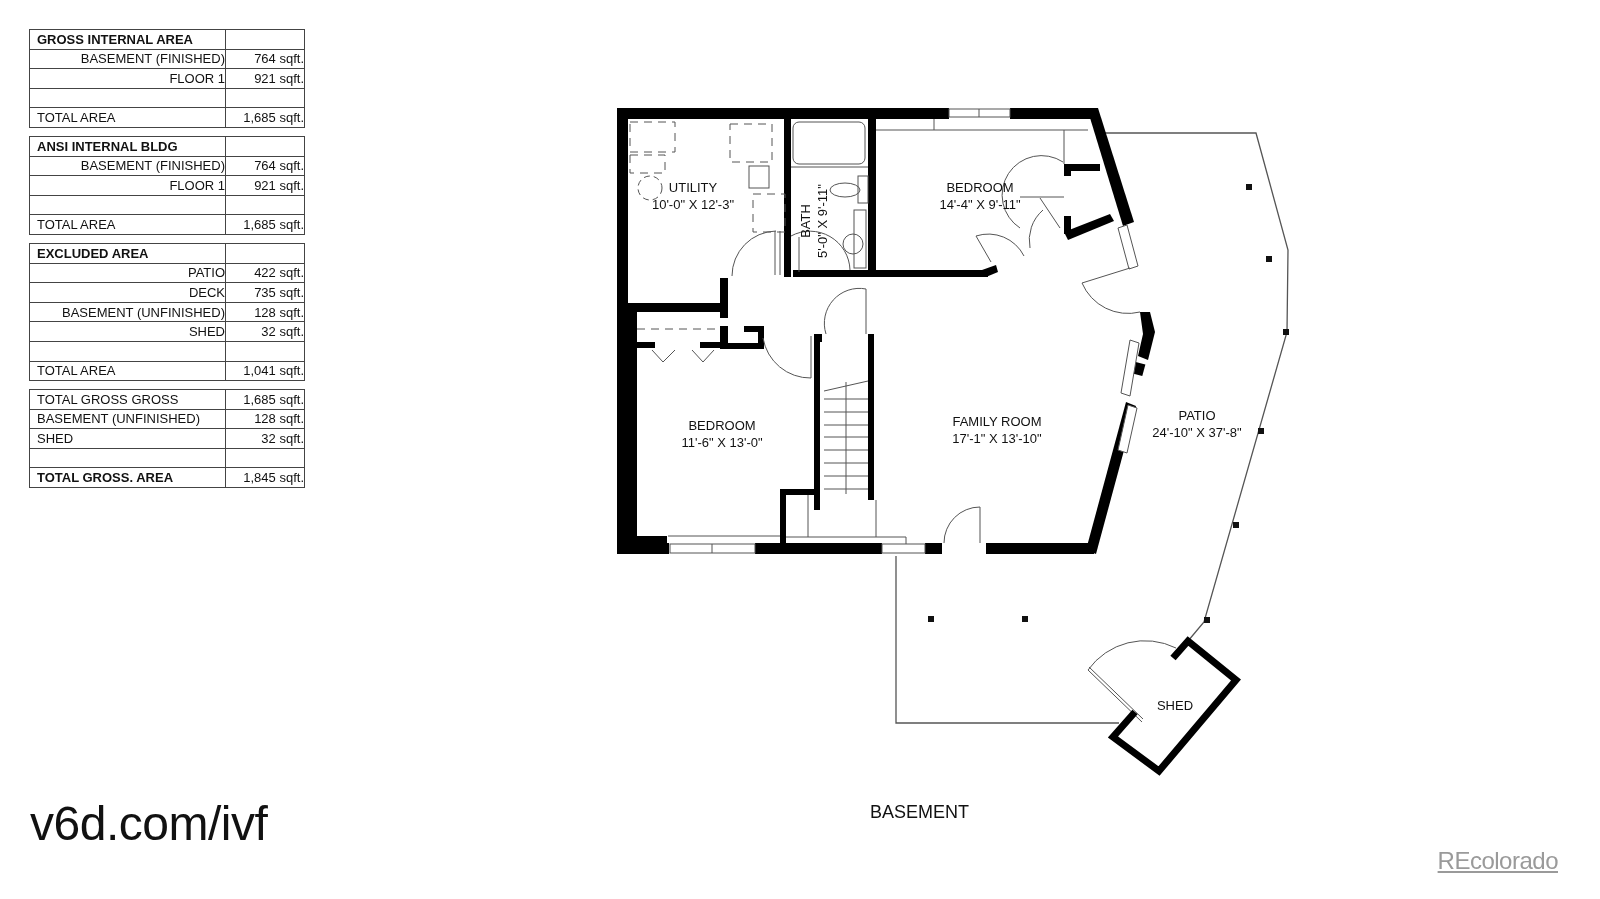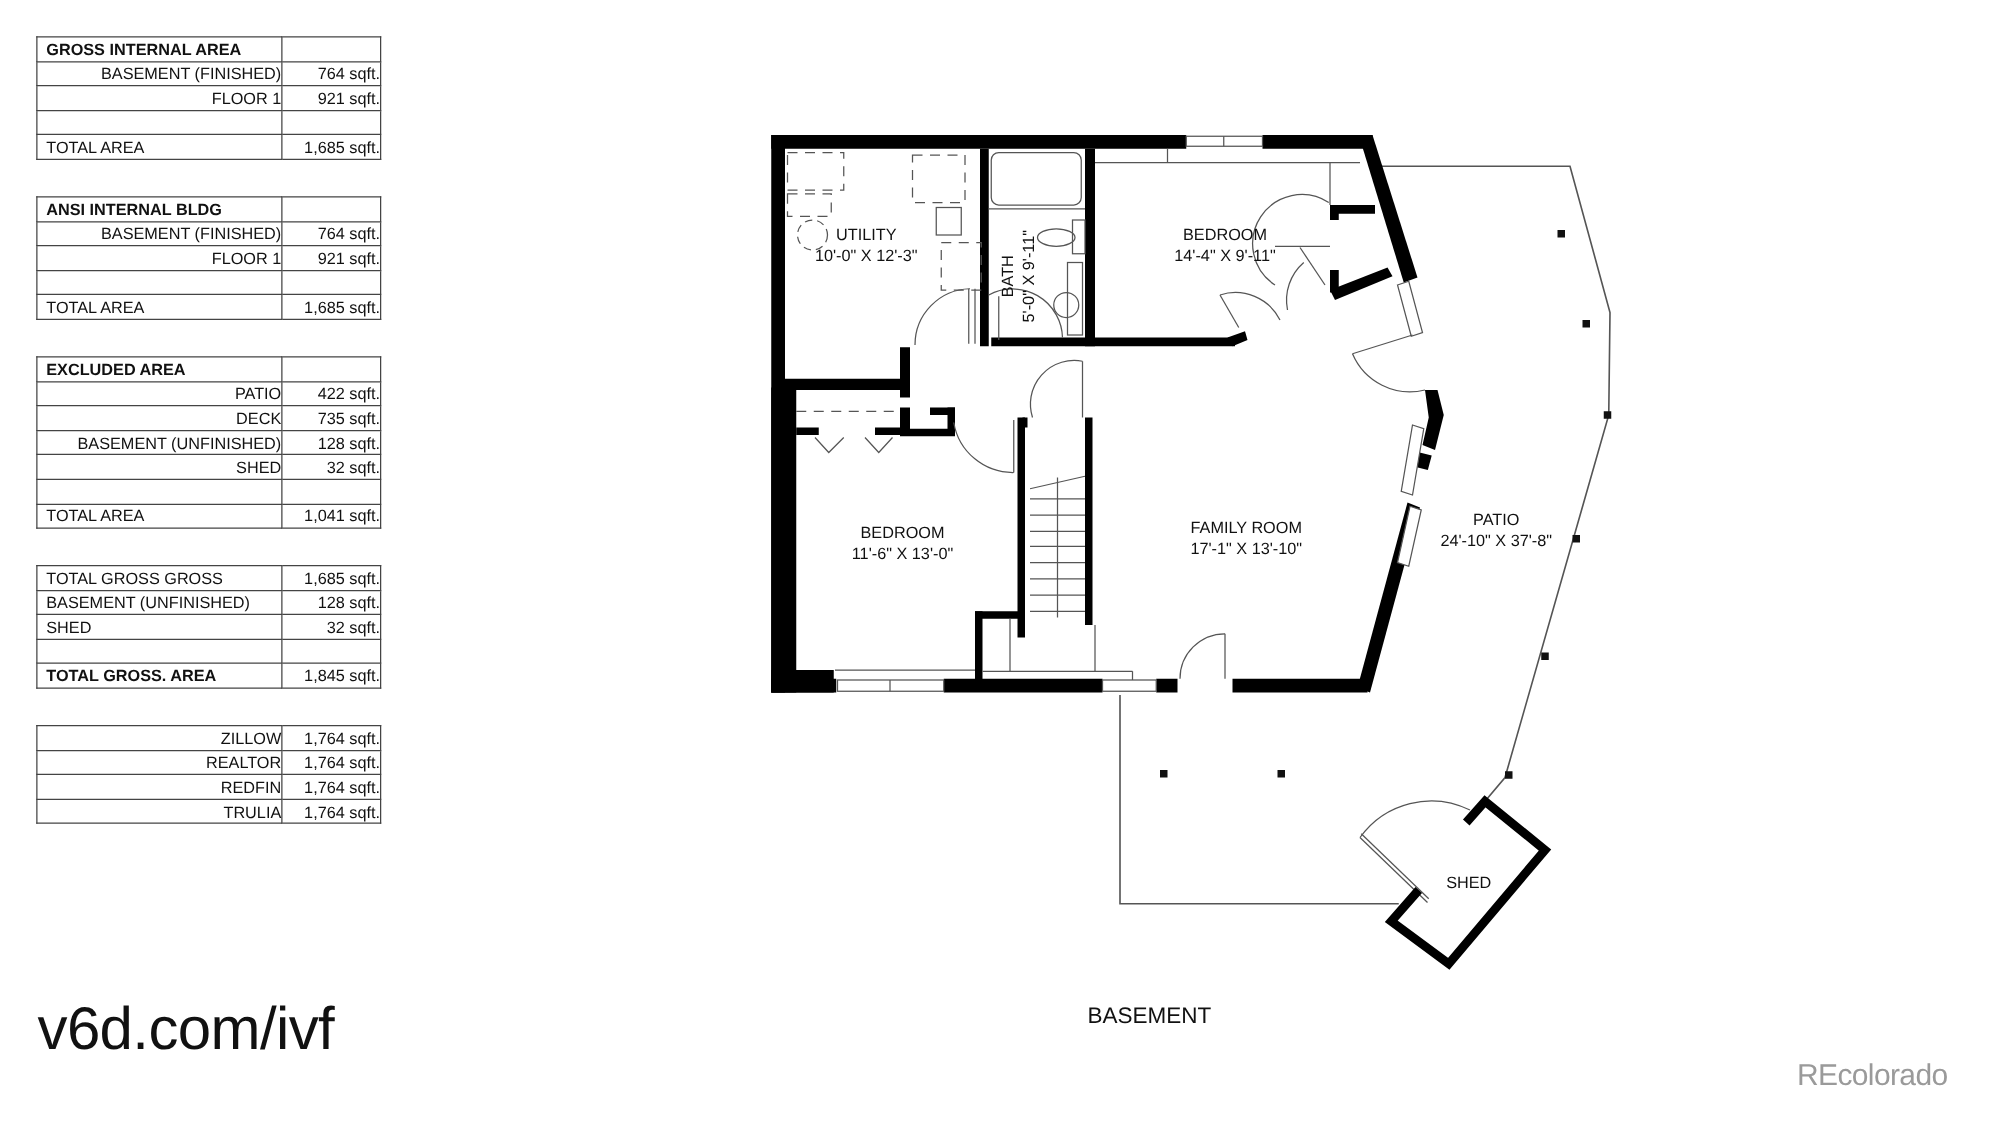--- a/index.html
+++ b/index.html
@@ -1,31 +1,31 @@
 <!DOCTYPE html>
 <html><head>
 <meta charset="utf-8">
 <style>
   * { box-sizing: border-box; margin: 0; padding: 0; }
   html, body { width: 1600px; height: 899px; background: #ffffff; overflow: hidden; }
   body { position: relative; font-family: "Liberation Sans", sans-serif; color: #111; }
 
   .tables { position: absolute; left: 29px; top: 29px; width: 276px; }
-  .area-table { width: 276px; border-collapse: collapse; margin-bottom: 29px; table-layout: fixed; }
+  .area-table { width: 276px; border-collapse: collapse; margin-bottom: 8px; table-layout: fixed; }
   .area-table td { border: 1px solid #444; height: 19.6px; font-size: 13px; line-height: 17px; padding: 0 0 0 7px; white-space: nowrap; }
   .area-table td.val { width: 79px; text-align: right; padding: 0; }
   .area-table td.indent { padding-left: 16px; text-align: right; }
   .area-table td.bold { font-weight: bold; }
 
   .plan { position: absolute; left: 0; top: 0; width: 1600px; height: 899px; }
   .room-label { font-family: "Liberation Sans", sans-serif; font-size: 13px; fill: #111; }
 
   .watermark { position: absolute; left: 30px; top: 796px; font-size: 48px; color: #111; letter-spacing: -0.5px; }
   .floor-title { position: absolute; left: 870px; top: 802px; font-size: 18px; color: #111; text-align: right; }
-  .brand { position: absolute; right: 42px; top: 847px; font-size: 24px; color: #9a9a9a; letter-spacing: -0.5px; }
+  .brand { position: absolute; right: 42px; top: 847px; font-size: 24px; color: #9a9a9a; letter-spacing: -0.5px; text-decoration: underline; }
 </style>
 </head>
 <body>
 
 <div class="tables">
   <table class="area-table">
     <tbody>
       <tr>
           <td class="bold">GROSS INTERNAL AREA</td>
           <td class="val"></td>
@@ -125,40 +125,20 @@
           <td></td>
           <td class="val"></td>
         </tr>
       <tr>
           <td class="bold">TOTAL GROSS. AREA</td>
           <td class="val">1,845 sqft.</td>
         </tr>
     </tbody>
   </table>
 
-  <table class="area-table">
-    <tbody>
-      <tr>
-          <td class="indent">ZILLOW</td>
-          <td class="val">1,764 sqft.</td>
-        </tr>
-      <tr>
-          <td class="indent">REALTOR</td>
-          <td class="val">1,764 sqft.</td>
-        </tr>
-      <tr>
-          <td class="indent">REDFIN</td>
-          <td class="val">1,764 sqft.</td>
-        </tr>
-      <tr>
-          <td class="indent">TRULIA</td>
-          <td class="val">1,764 sqft.</td>
-        </tr>
-    </tbody>
-  </table>
 </div>
 
 <svg class="plan" viewBox="0 0 1600 899">
 
   <g fill="none" stroke="#555" stroke-width="1.3">
     <polyline points="1104,133 1256,133 1288,250 1287,332 1204,622 1188,641"></polyline>
     <polyline points="896,556 896,723 1119,723"></polyline>
   </g>
 
   <g fill="#111">

